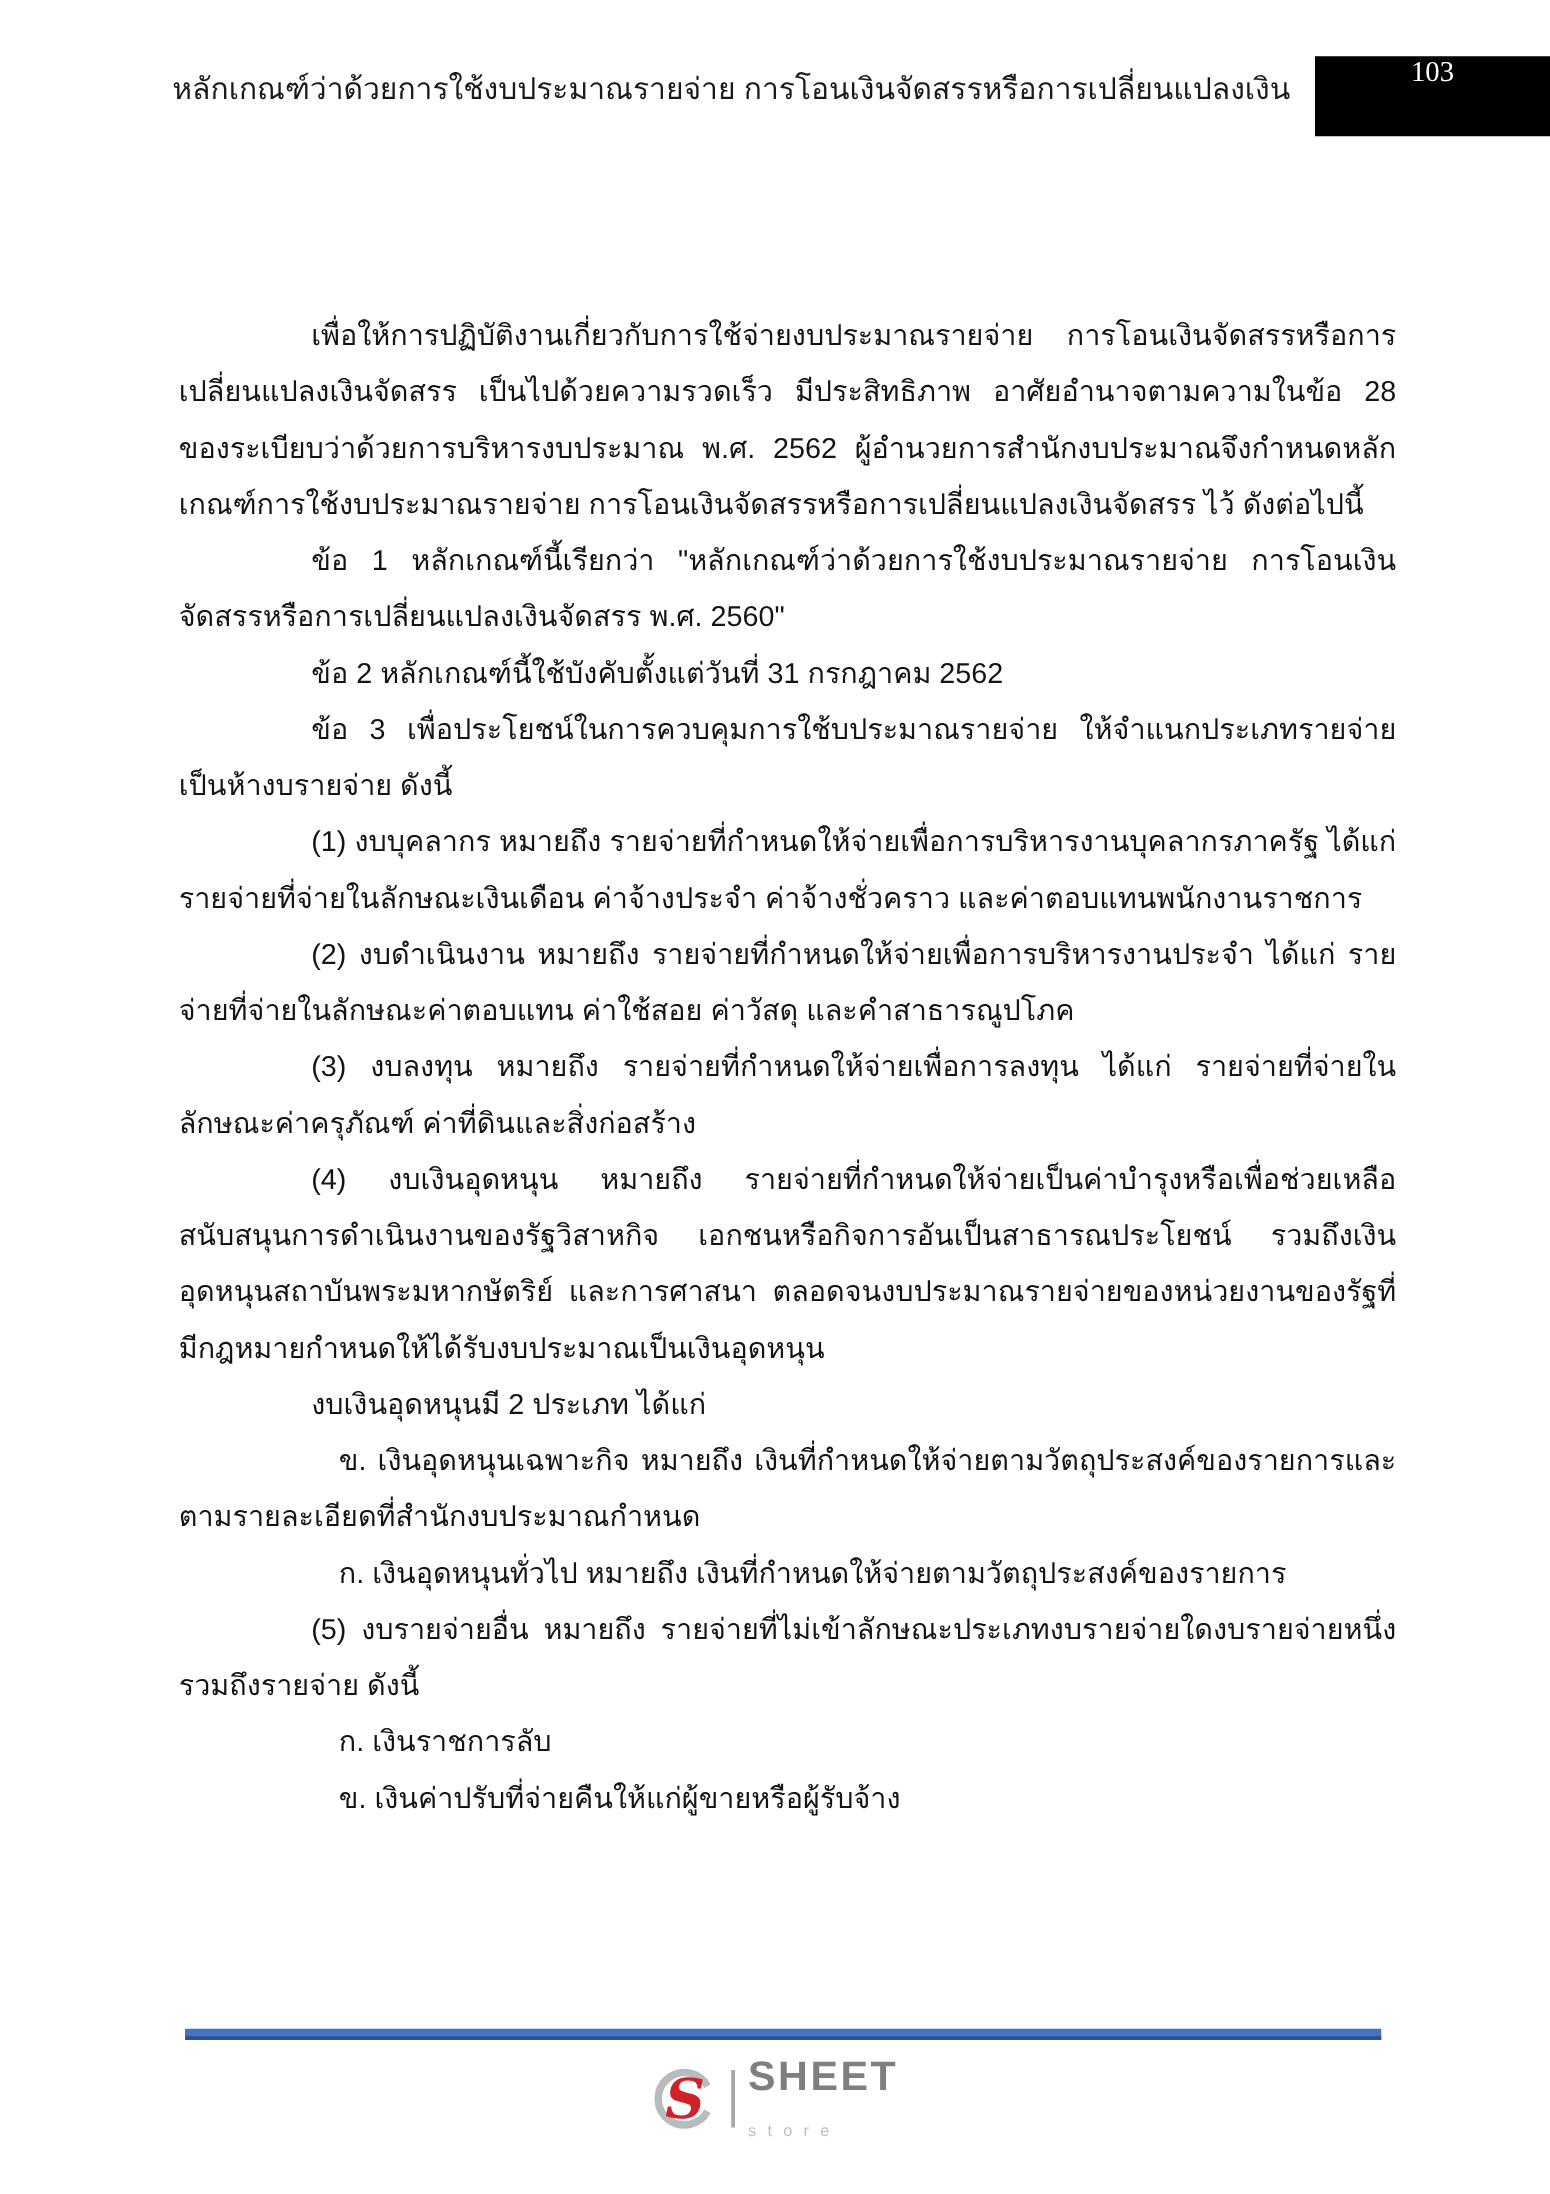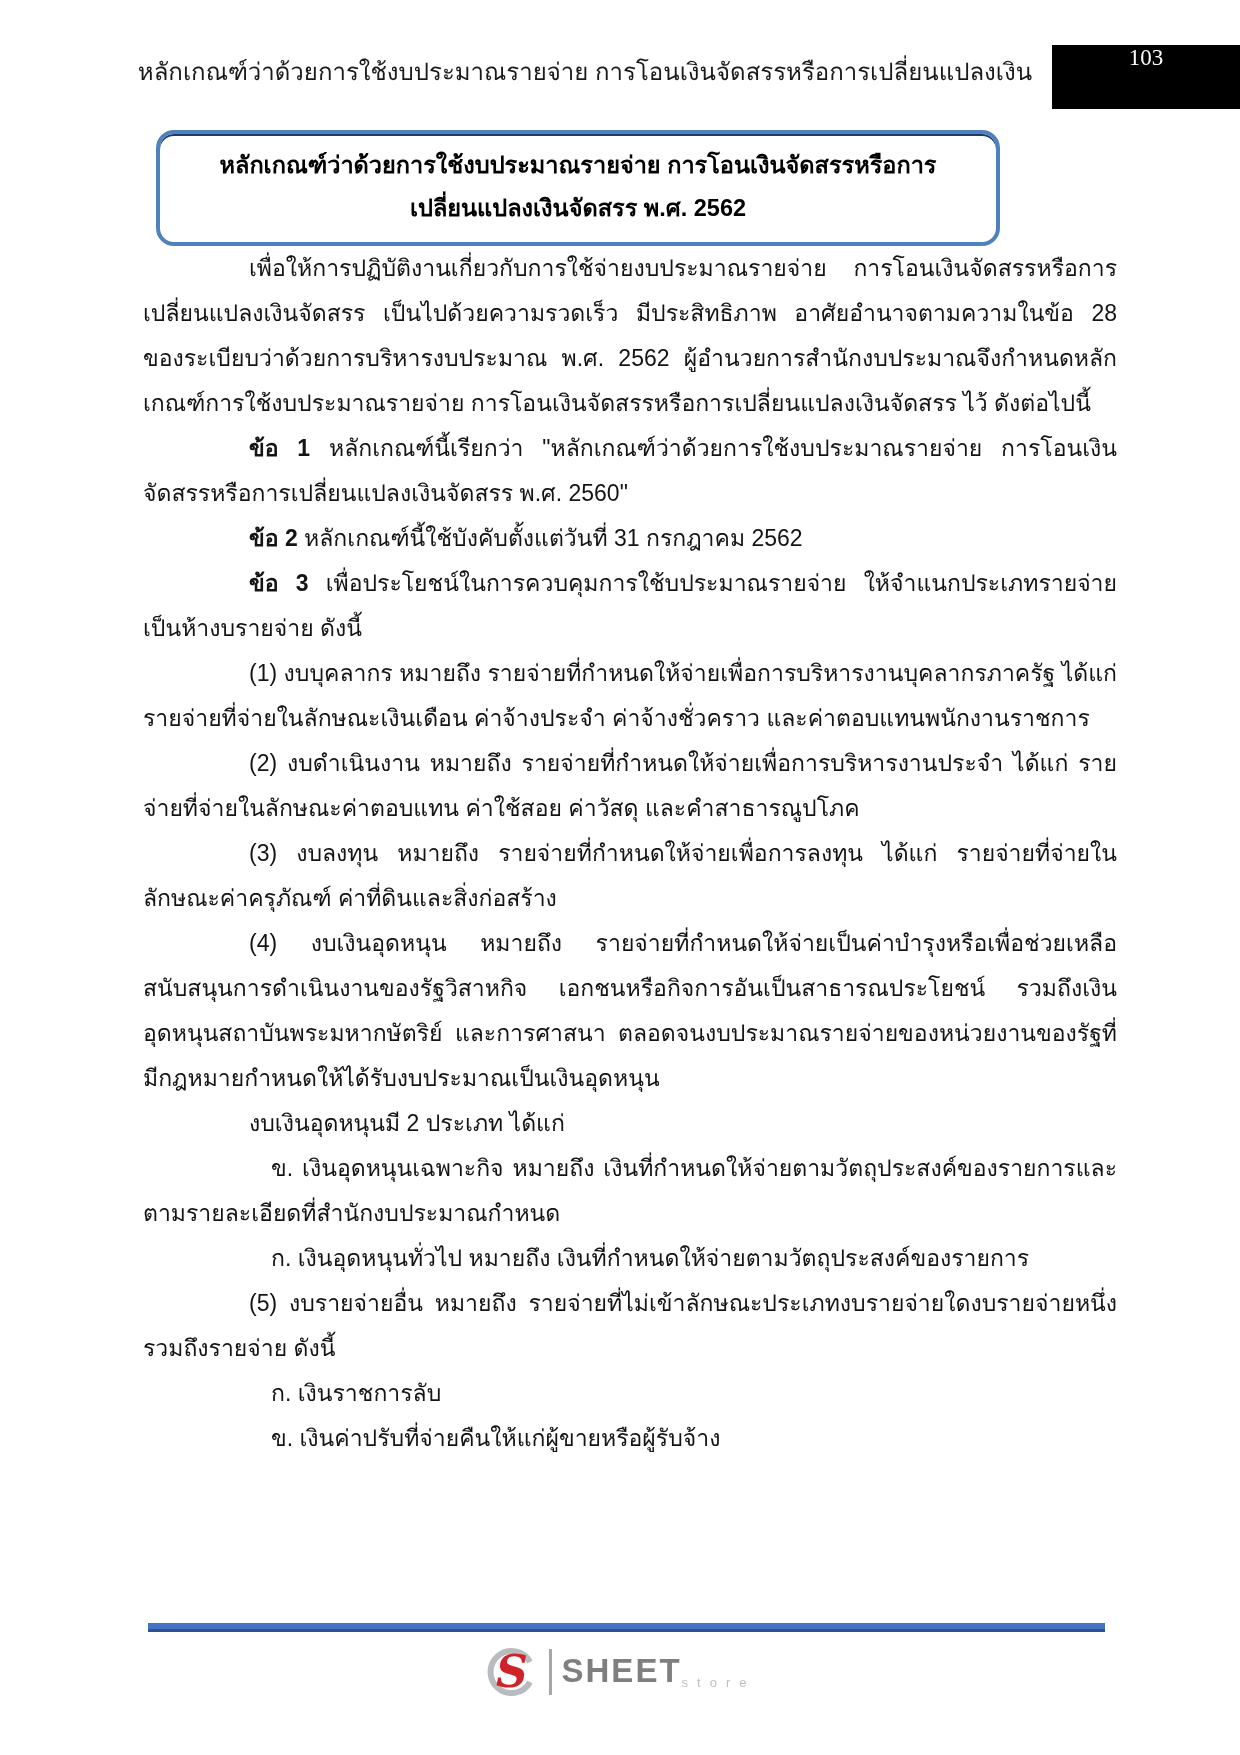--- a/index.html
+++ b/index.html
@@ -48,35 +48,35 @@
   .doc-body {
     position:absolute; top:246px; left:133px; width:974px;
     font-size:23px; line-height:45px;
     text-align:justify;
     color:#141414;
     font-family:"Liberation Sans","DejaVu Sans",sans-serif;
     margin-left:10px;
   }
   .para { text-indent:106px; }
   .para.sub { text-indent:128px; }
-  .para b { font-weight:bold; }
+  .para b { font-weight:normal; }
   
   .footer-rule {
     position:absolute; top:1623px; left:148px; width:957px; height:9px;
     background:#4472c4;
     border-bottom:3px solid #2f528f;
   }
   .footer-logo {
     position:absolute; top:1645px; left:0; width:1240px;
     display:flex; align-items:center; justify-content:center; gap:10px;
   }
   .logo-sep {
     width:3px; height:46px; background:#a6a6a6;
   }
-  .logo-text { display:flex; align-items:flex-start; }
+  .logo-text { display:flex; flex-direction:column; align-items:flex-start; }
   .logo-name {
     font-family:"Liberation Sans","DejaVu Sans",sans-serif;
     font-weight:bold; font-size:33px; line-height:32px;
     color:#7f7f7f; letter-spacing:2px;
   }
   .logo-sub {
     font-family:"Liberation Sans","DejaVu Sans",sans-serif;
     font-size:13px; color:#bfbfbf; letter-spacing:9px; margin-top:20px;
   }
 </style>
@@ -84,23 +84,20 @@
 <body>
 
 <div class="page">
 
   <div class="header-title">หลักเกณฑ์ว่าด้วยการใช้งบประมาณรายจ่าย การโอนเงินจัดสรรหรือการเปลี่ยนแปลงเงิน</div>
 
   <div class="page-number-box">
     <span>103</span>
   </div>
 
-  <div class="title-box">
-    <span>หลักเกณฑ์ว่าด้วยการใช้งบประมาณรายจ่าย การโอนเงินจัดสรรหรือการเปลี่ยนแปลงเงินจัดสรร พ.ศ. 2562</span>
-  </div>
 
   <div class="doc-body" id="doc-body">
       <div class="para">เพื่อให้การปฏิบัติงานเกี่ยวกับการใช้จ่ายงบประมาณรายจ่าย การโอนเงินจัดสรรหรือการเปลี่ยนแปลงเงินจัดสรร เป็นไปด้วยความรวดเร็ว มีประสิทธิภาพ อาศัยอำนาจตามความในข้อ 28 ของระเบียบว่าด้วยการบริหารงบประมาณ พ.ศ. 2562 ผู้อำนวยการสำนักงบประมาณจึงกำหนดหลักเกณฑ์การใช้งบประมาณรายจ่าย การโอนเงินจัดสรรหรือการเปลี่ยนแปลงเงินจัดสรร ไว้ ดังต่อไปนี้</div>
       <div class="para"><b>ข้อ 1 </b>หลักเกณฑ์นี้เรียกว่า "หลักเกณฑ์ว่าด้วยการใช้งบประมาณรายจ่าย การโอนเงินจัดสรรหรือการเปลี่ยนแปลงเงินจัดสรร พ.ศ. 2560"</div>
       <div class="para"><b>ข้อ 2 </b>หลักเกณฑ์นี้ใช้บังคับตั้งแต่วันที่ 31 กรกฎาคม 2562</div>
       <div class="para"><b>ข้อ 3 </b>เพื่อประโยชน์ในการควบคุมการใช้บประมาณรายจ่าย ให้จำแนกประเภทรายจ่ายเป็นห้างบรายจ่าย ดังนี้</div>
       <div class="para">(1) งบบุคลากร หมายถึง รายจ่ายที่กำหนดให้จ่ายเพื่อการบริหารงานบุคลากรภาครัฐ ได้แก่ รายจ่ายที่จ่ายในลักษณะเงินเดือน ค่าจ้างประจำ ค่าจ้างชั่วคราว และค่าตอบแทนพนักงานราชการ</div>
       <div class="para">(2) งบดำเนินงาน หมายถึง รายจ่ายที่กำหนดให้จ่ายเพื่อการบริหารงานประจำ ได้แก่ รายจ่ายที่จ่ายในลักษณะค่าตอบแทน ค่าใช้สอย ค่าวัสดุ และคำสาธารณูปโภค</div>
       <div class="para">(3) งบลงทุน หมายถึง รายจ่ายที่กำหนดให้จ่ายเพื่อการลงทุน ได้แก่ รายจ่ายที่จ่ายในลักษณะค่าครุภัณฑ์ ค่าที่ดินและสิ่งก่อสร้าง</div>
       <div class="para">(4) งบเงินอุดหนุน หมายถึง รายจ่ายที่กำหนดให้จ่ายเป็นค่าบำรุงหรือเพื่อช่วยเหลือ สนับสนุนการดำเนินงานของรัฐวิสาหกิจ เอกชนหรือกิจการอันเป็นสาธารณประโยชน์ รวมถึงเงินอุดหนุนสถาบันพระมหากษัตริย์ และการศาสนา ตลอดจนงบประมาณรายจ่ายของหน่วยงานของรัฐที่มีกฎหมายกำหนดให้ได้รับงบประมาณเป็นเงินอุดหนุน</div>

